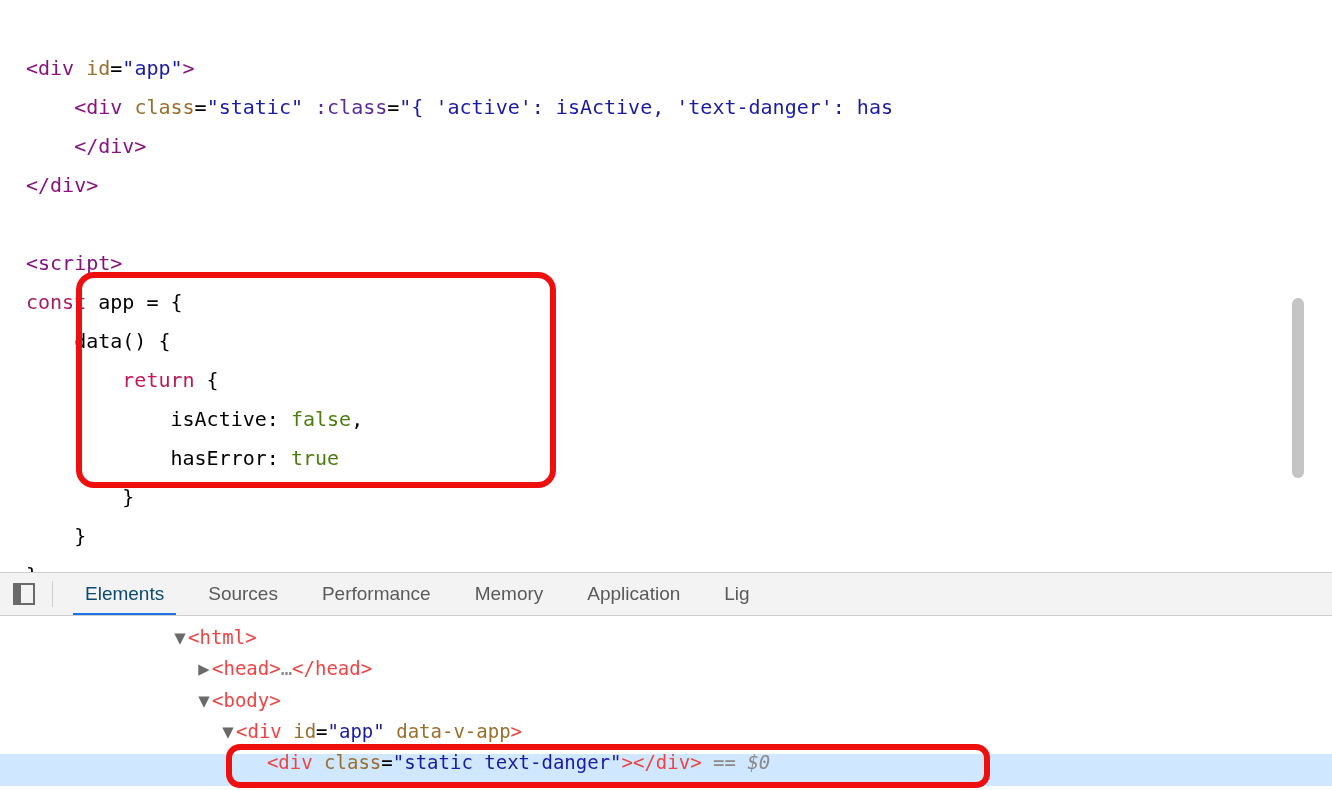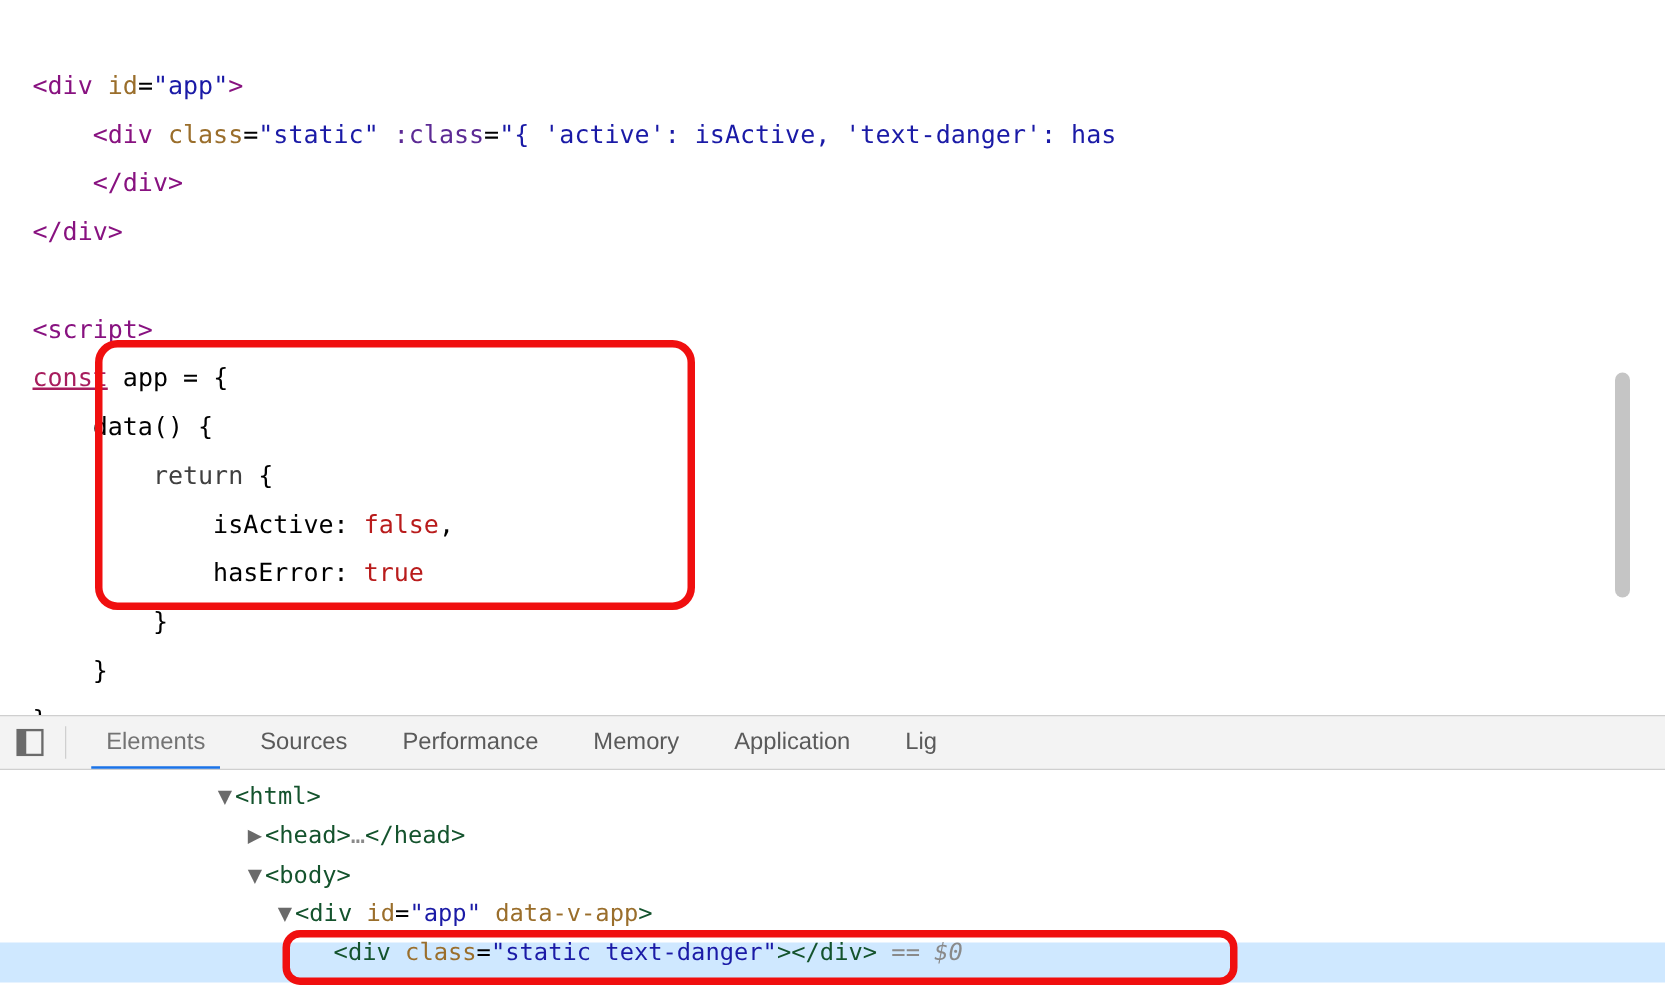--- a/index.html
+++ b/index.html
@@ -18,23 +18,23 @@
     white-space: pre;
     position: relative;
     height: 572px;
     overflow: hidden;
   }
   
   .tag    { color: #881280; }
   .attr   { color: #9a6e2b; }
   .str    { color: #1a1aa6; }
   .vattr  { color: #5c2a94; margin-top: 32px; } 
-  .kw     { color: #a71d5d; text-decoration: underline; } 
-  .kw2    { color: #404040; }
-  .bool   { color: #b91c1c; }
+  .kw     { color: #a71d5d; } 
+  .kw2    { color: #be185d; }
+  .bool   { color: #4d7c0f; }
 
   .hl-box-1 {
     position: absolute;
     left: 76px;
     top: 272px;
     width: 480px;
     height: 216px;
     border: 6px solid #f00f0f;
     border-radius: 18px;
     pointer-events: none;
@@ -89,41 +89,41 @@
     width: 1px; height: 26px; background:#cfcfcf; margin: 0 10px 0 2px;
   }
   .tab {
     padding: 0 22px;
     height: 100%;
     display:flex; align-items:center;
     cursor: pointer;
     color:#5a5a5a;
   }
   .tab.active {
-    color:#737373;
+    color:#0c4a6e;
     position: relative;
   }
   .tab.active::after{
     content:"";
     position:absolute;
     left:10px; right:10px; bottom:-1px;
     height:3px; background:#1a73e8;
   }
 
   
   .dom-pane {
     font-family: "SF Mono", Menlo, Monaco, Consolas, monospace;
     font-size: 19px;
     line-height: 1.65;
     padding: 6px 0 0 172px;
     position: relative;
     height: 174px;
   }
   .dom-row { white-space: pre; position: relative; }
-  .dom-tag   { color: #14532d; }
+  .dom-tag   { color: #ef4444; }
   .dom-attr  { color: #9a6e2b; }
   .dom-str   { color: #1a1aa6; }
   .dom-fade  { color: #8a8a8a; }
   .dom-sel-mark { color:#8a8a8a; font-style: italic; }
   .tw { color:#6a6a6a; display:inline-block; width:16px; text-align:center; }
 
   .dom-selected-bg {
     position: absolute;
     left: 0; right: 0;
     top: 138px;

